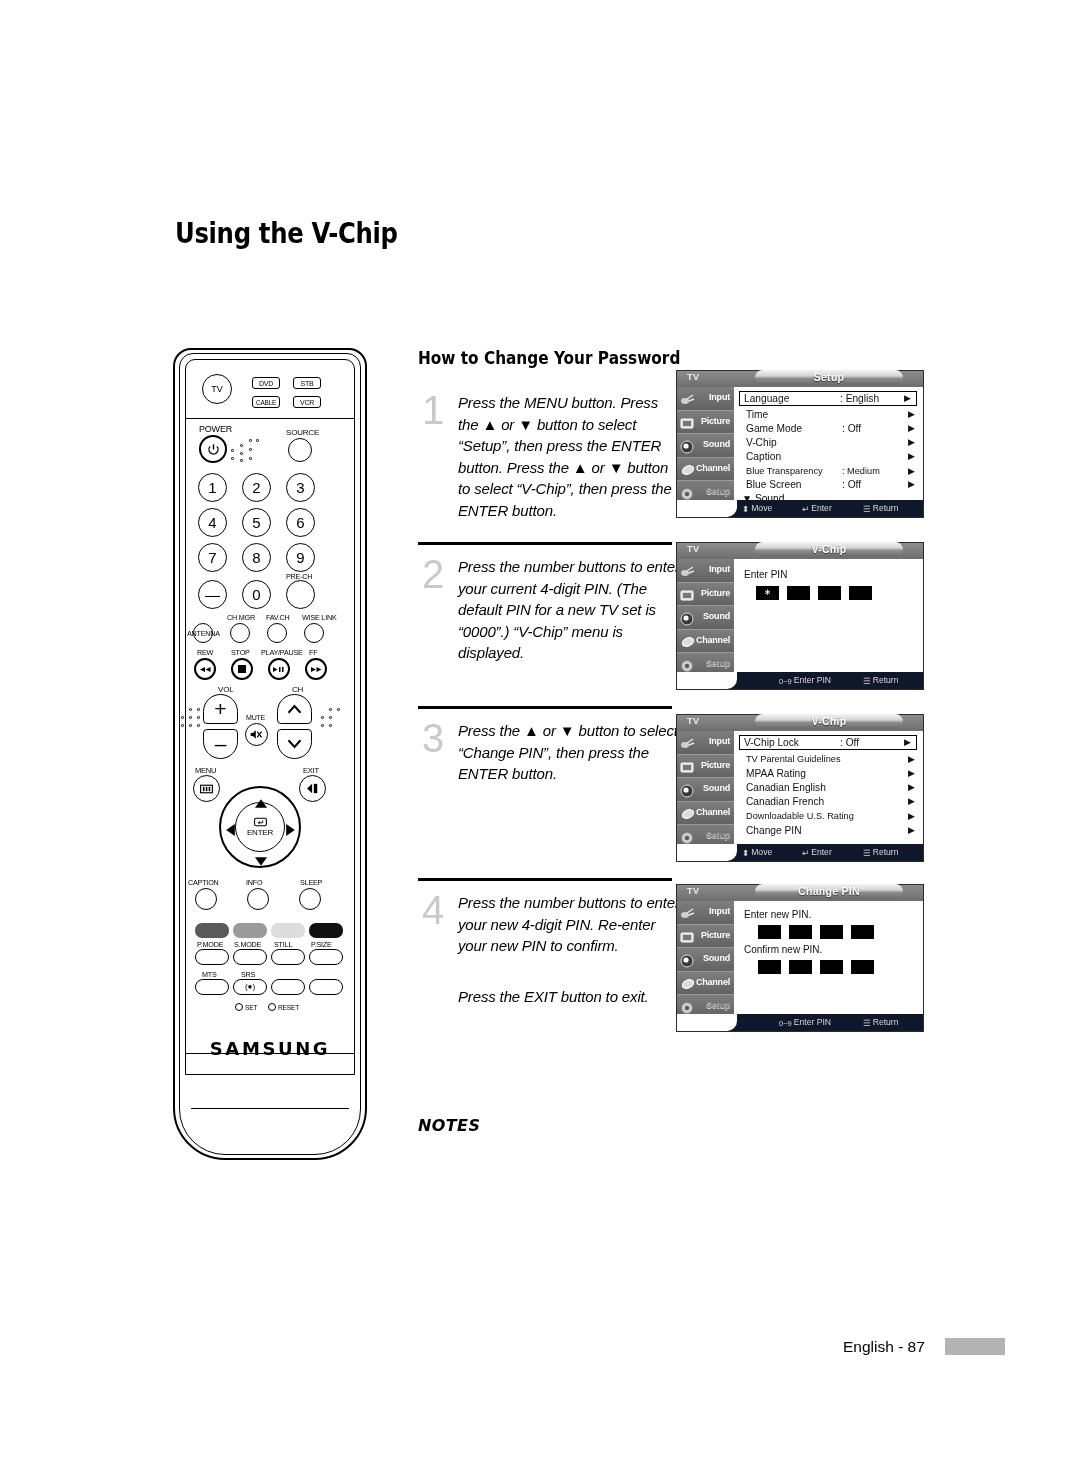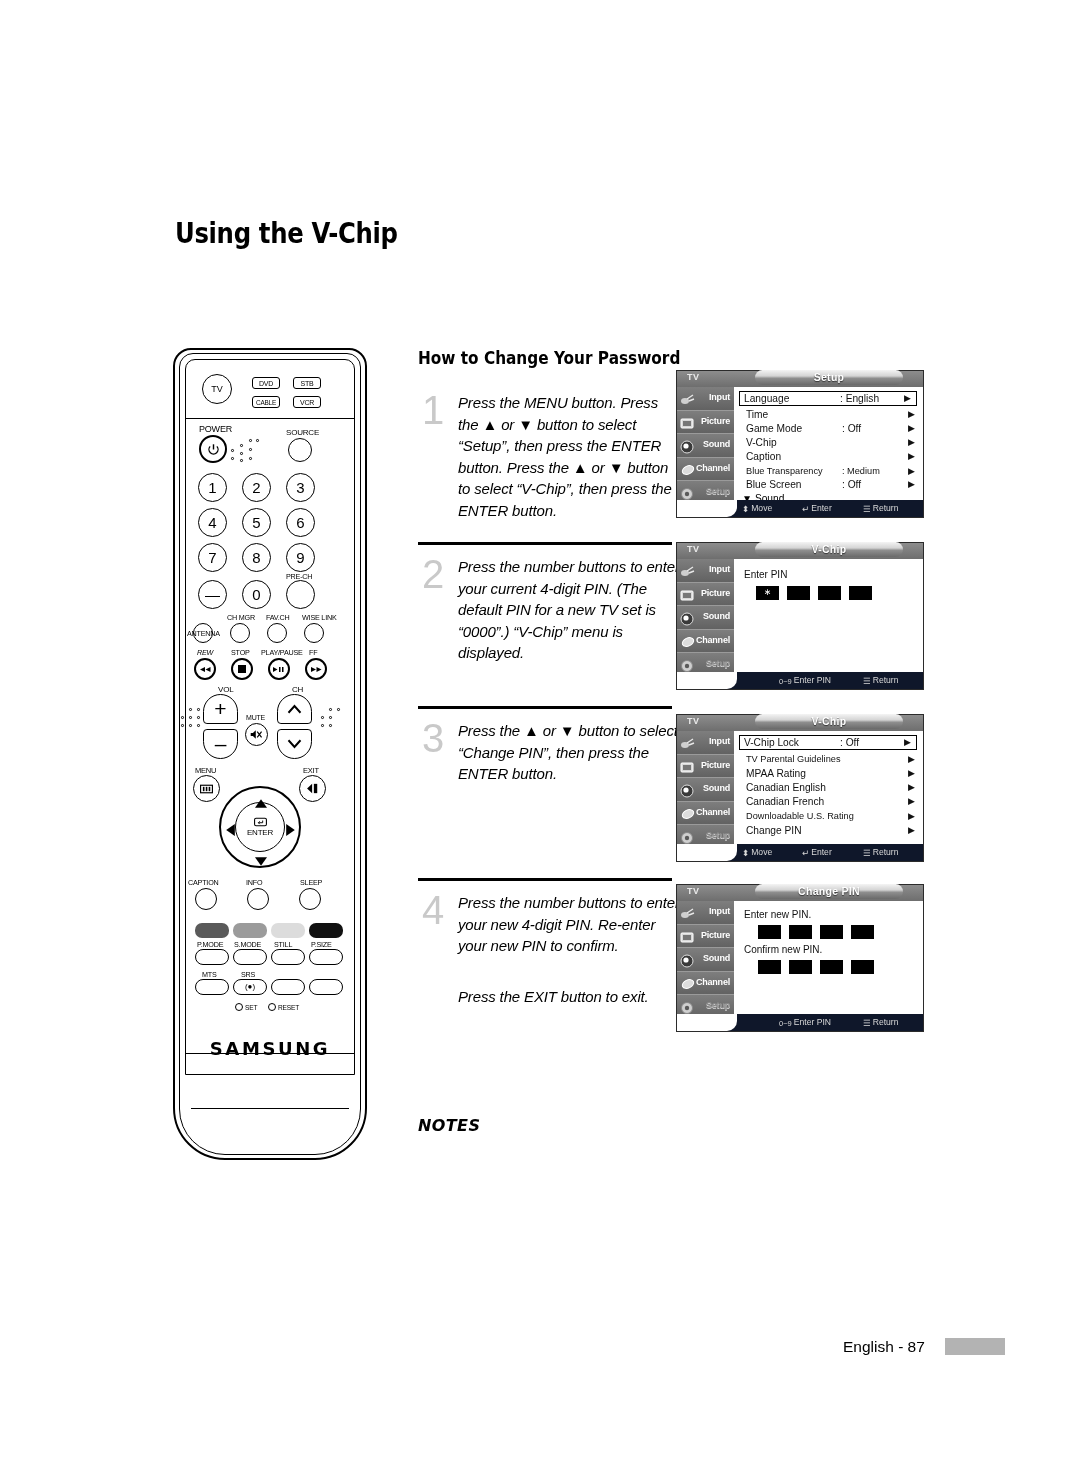--- a/index.html
+++ b/index.html
@@ -215,21 +215,21 @@
 
     <div class="rlbl" style="left:14px;top:281px;">ANTENNA</div>
     <div class="rlbl" style="left:54px;top:265px;">CH MGR</div>
     <div class="rlbl" style="left:93px;top:265px;">FAV.CH</div>
     <div class="rlbl" style="left:129px;top:265px;">WISE LINK</div>
     <div class="rbtn" style="left:20px;top:275px;width:20px;height:20px;"></div>
     <div class="rbtn" style="left:57px;top:275px;width:20px;height:20px;"></div>
     <div class="rbtn" style="left:94px;top:275px;width:20px;height:20px;"></div>
     <div class="rbtn" style="left:131px;top:275px;width:20px;height:20px;"></div>
 
-    <div class="rlbl" style="left:24px;top:300px;font-style:italic;">REW</div>
+    <div class="rlbl" style="left:24px;top:300px;">REW</div>
     <div class="rlbl" style="left:58px;top:300px;">STOP</div>
     <div class="rlbl" style="left:88px;top:300px;">PLAY/PAUSE</div>
     <div class="rlbl" style="left:136px;top:300px;">FF</div>
     <div class="rbtn" style="left:21px;top:310px;width:22px;height:22px;border-width:2px;">
       <svg width="11" height="9" viewBox="0 0 22 10">
           <polygon points="10,0 10,10 0,5" fill="#000"></polygon>
           <polygon points="21,0 21,10 11,5" fill="#000"></polygon>
         </svg>
     </div>
     <div class="rbtn" style="left:58px;top:310px;width:22px;height:22px;border-width:2px;">

